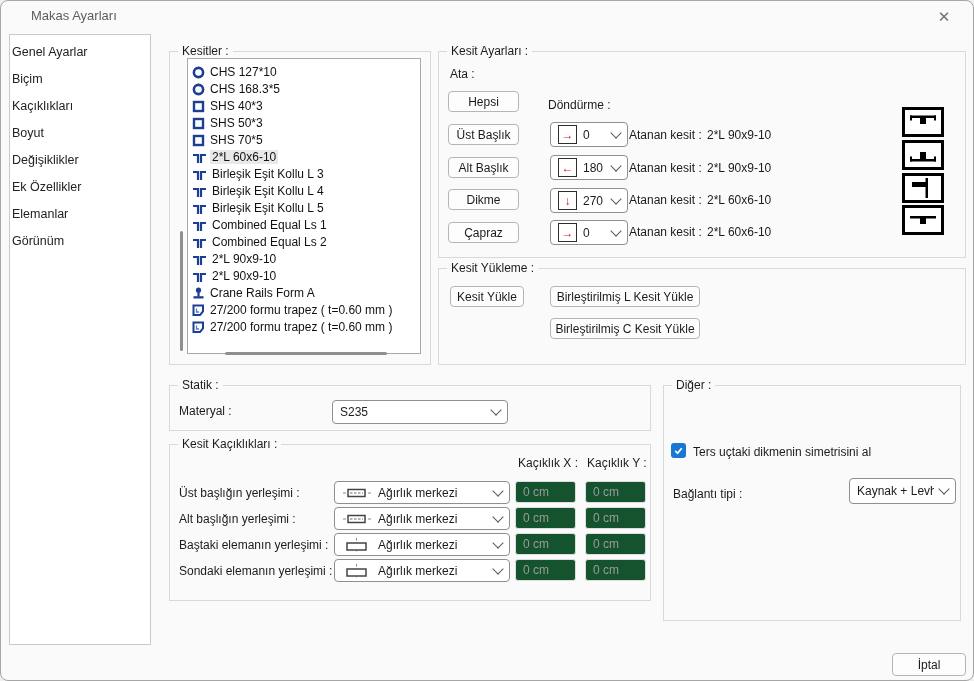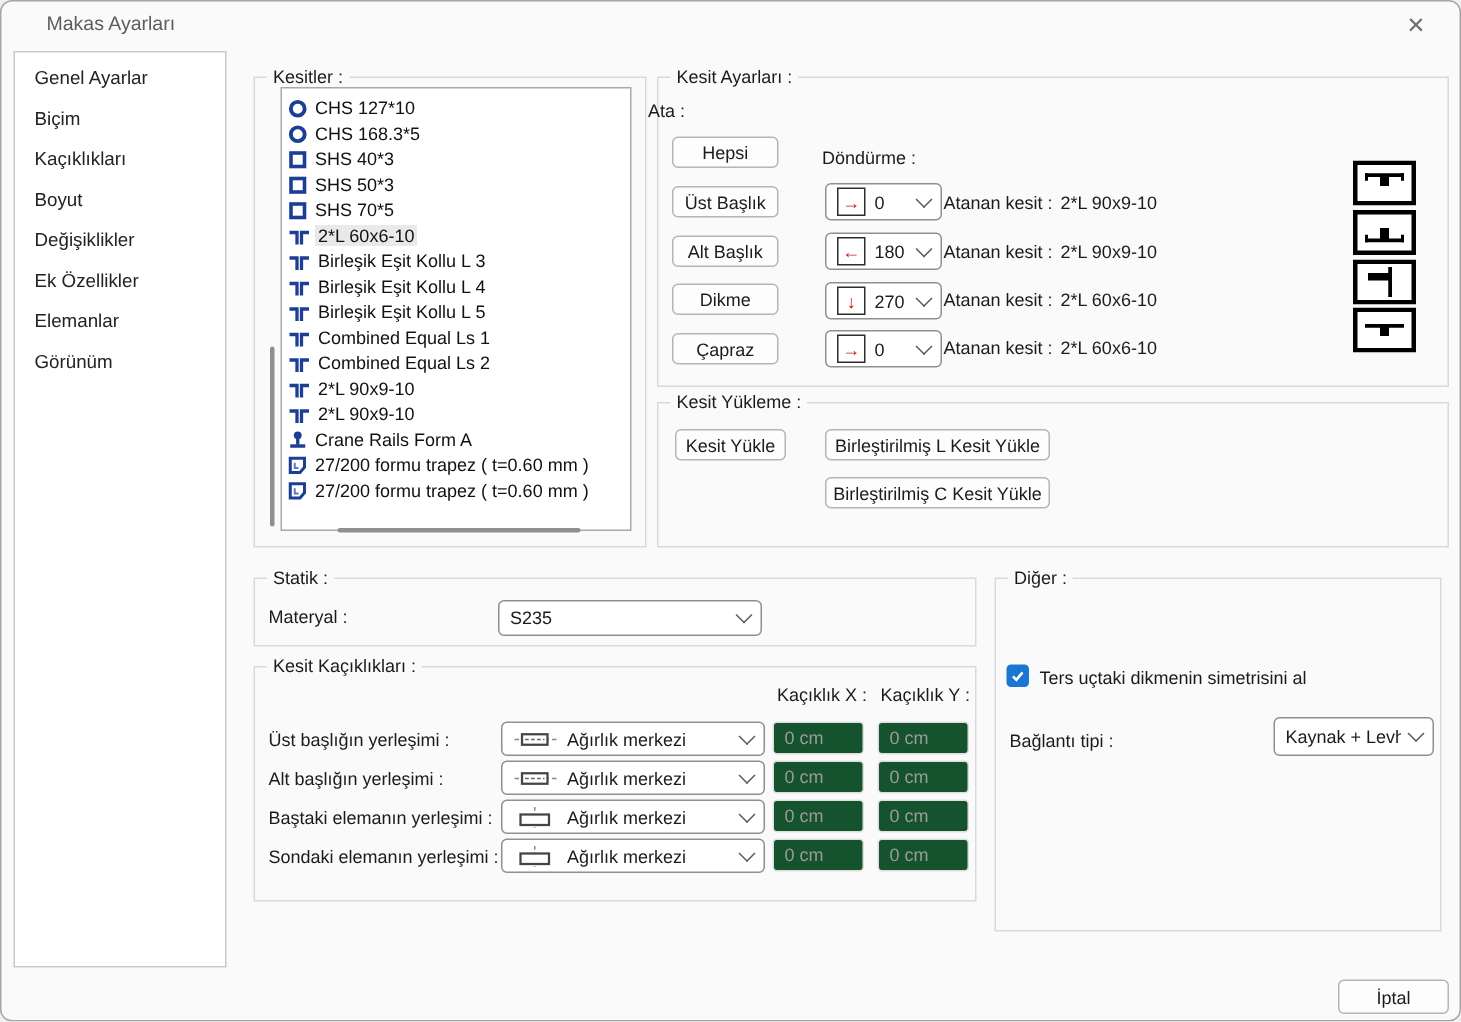--- a/index.html
+++ b/index.html
@@ -4,21 +4,21 @@
 <style>
   html,body{margin:0;padding:0;background:#eef0f2;font-family:"Liberation Sans",sans-serif;}
   .dlg{position:relative;width:974px;height:681px;background:#fafafa;border:1px solid #a6a6a6;
        border-radius:8px;box-sizing:border-box;overflow:hidden;font-size:12px;color:#1b1b1b;}
   .titlebar{position:absolute;left:0;top:0;right:0;height:30px;}
   .title{position:absolute;left:30px;top:7px;font-size:13px;color:#5d5d5d;}
   .close{position:absolute;right:14px;top:4px;width:30px;height:23px;display:flex;align-items:center;
          justify-content:center;color:#6f6f6f;font-size:15px;cursor:default;}
   .sidebar{position:absolute;left:8px;top:33px;width:142px;height:611px;background:#ffffff;
            border:1px solid #c9c9c9;box-sizing:border-box;padding-top:3px;}
-  .side-item{height:27px;display:flex;align-items:center;padding-left:11px;margin:0 1px;
+  .side-item{height:27px;display:flex;align-items:center;margin:0 1px;
              font-size:12.5px;color:#222;border:1px solid transparent;border-radius:3px;box-sizing:border-box;}
   .side-item.sel{background:linear-gradient(#fdeccd,#fbc976 55%,#f9bd5f);border:1px solid #dfa03c;color:#4a3a25;}
   .grp{position:absolute;border:1px solid #d9d9d9;box-sizing:border-box;}
   .legend{position:absolute;top:-8px;left:8px;background:#fafafa;padding:0 4px;color:#1b1b1b;white-space:nowrap;}
   .btn{position:absolute;display:flex;align-items:center;justify-content:center;background:#fdfdfd;
        border:1px solid #b5b5b5;border-radius:4px;box-sizing:border-box;font-size:12px;color:#1b1b1b;white-space:nowrap;}
   .combo{position:absolute;display:flex;align-items:center;background:#ffffff;border:1px solid #8f8f8f;
          border-radius:4px;box-sizing:border-box;padding:0 7px;gap:6px;overflow:hidden;white-space:nowrap;}
   .chev{width:7px;height:7px;border-right:1.6px solid #5a5a5a;border-bottom:1.6px solid #5a5a5a;
         transform:rotate(45deg);margin-left:auto;margin-top:-4px;flex:none;}
@@ -181,21 +181,21 @@
         </svg>
       <span class="litxt">27/200 formu trapez ( t=0.60 mm )</span>
     </div>
   </div>
   <div class="vsb"></div>
   <div class="hsb"></div>
 
   <div class="grp" style="left:437px;top:50px;width:528px;height:207px;">
     <span class="legend">Kesit Ayarları :</span>
   </div>
-  <div class="lbl" style="left:431px;top:66px;">Ata :</div>
+  <div class="lbl" style="left:449px;top:66px;">Ata :</div>
   <div class="btn" style="left:447px;top:90px;width:71px;height:21px;">Hepsi</div>
   <div class="lbl" style="left:547px;top:97px;">Döndürme :</div>
 
   <div class="btn" style="left:447px;top:123px;width:71px;height:21px;">Üst Başlık</div>
   <div class="combo" style="left:549px;top:121px;width:78px;height:25px;">
     <span class="abox">
         <span class="red-arrow">→</span>
       </span>
     <span>0</span>
     <span class="chev"></span>

